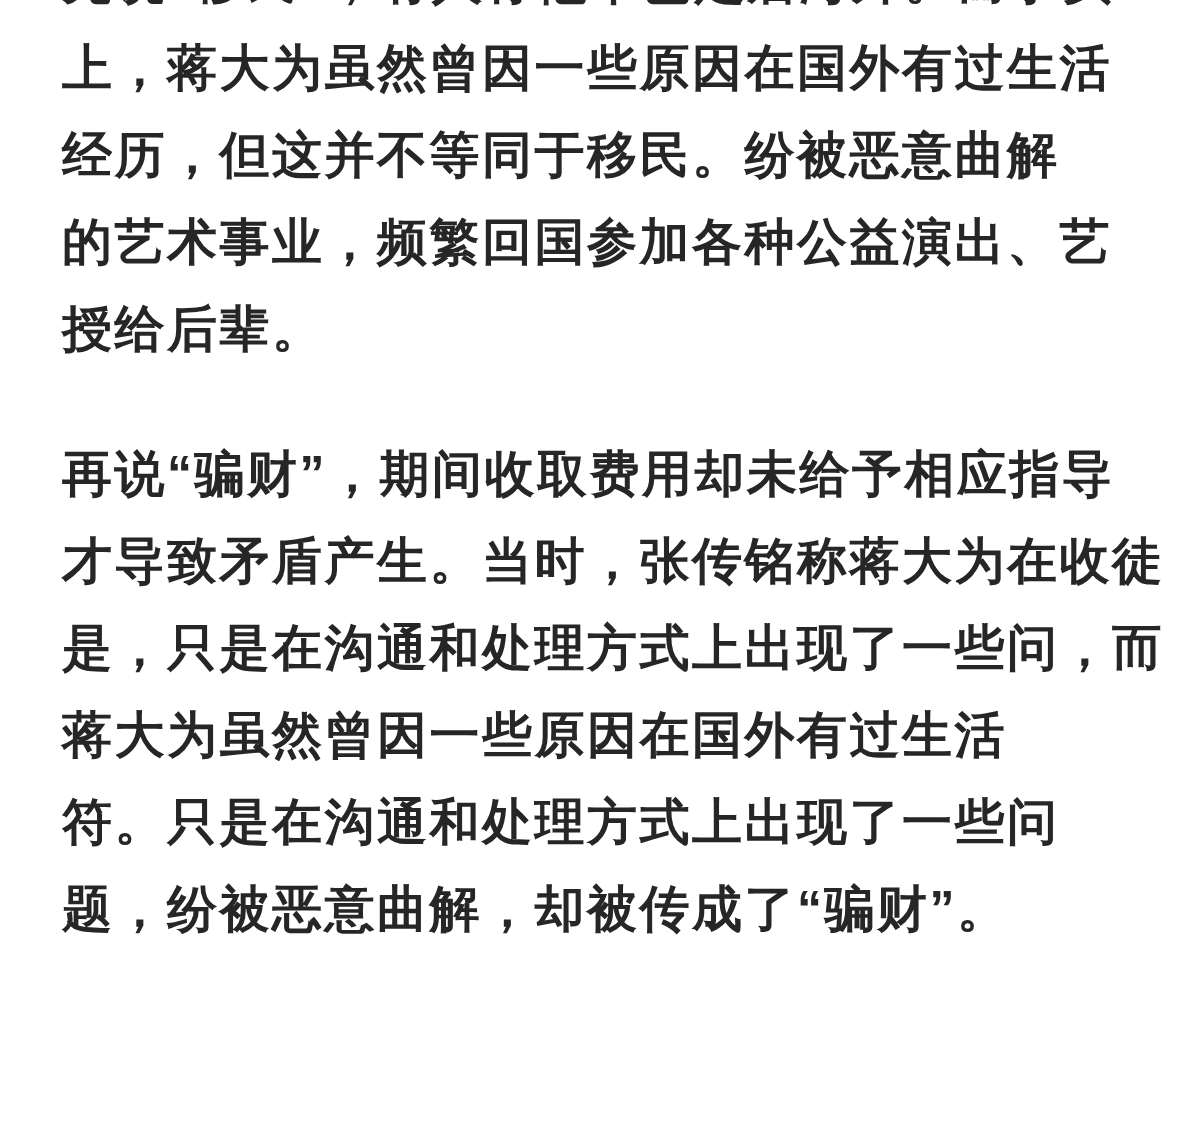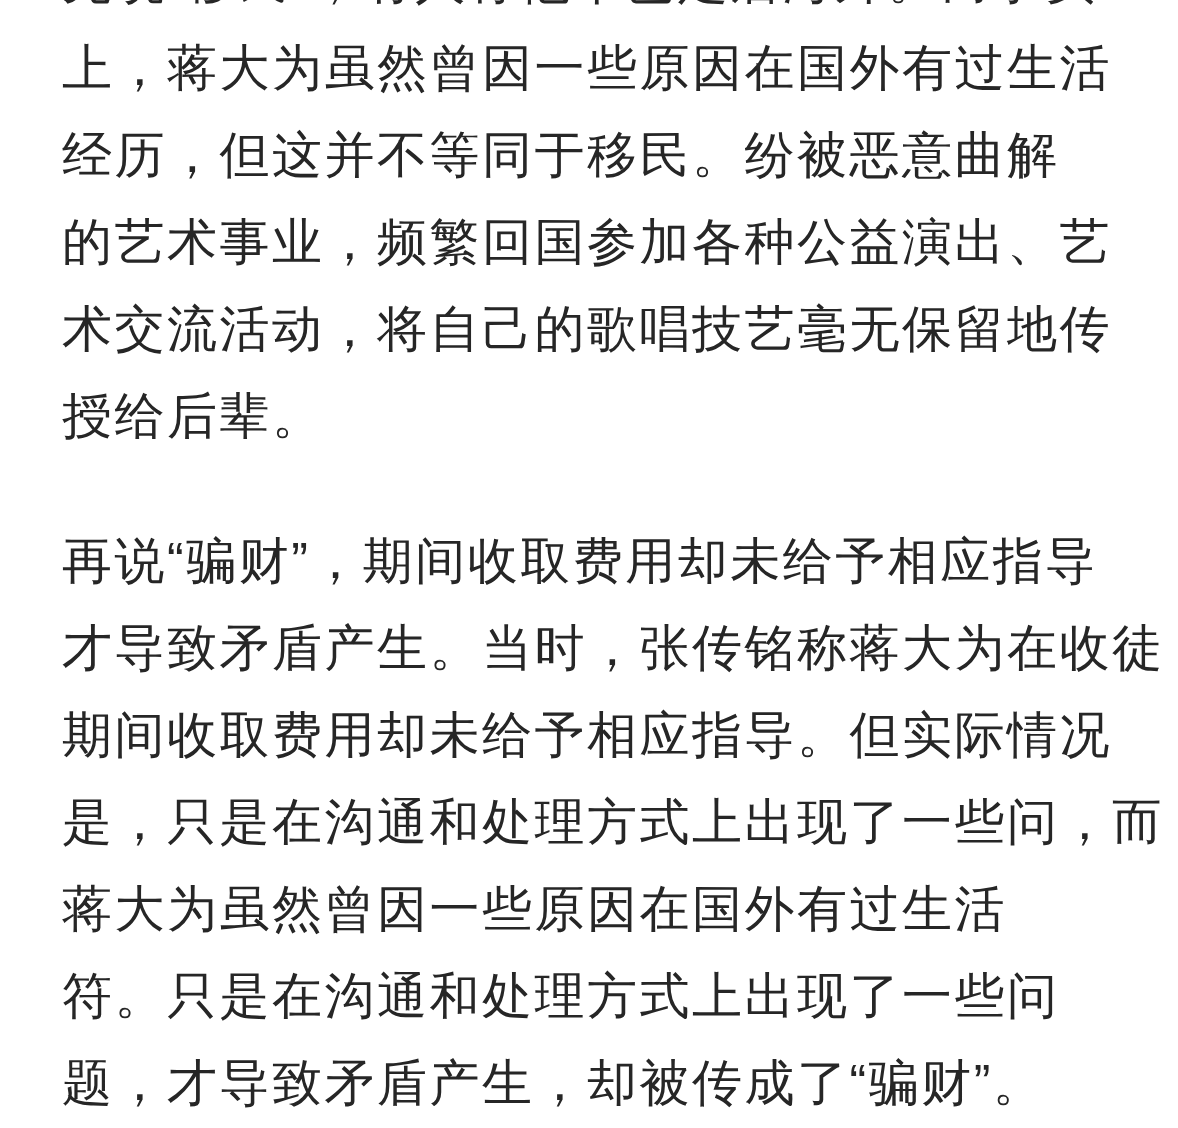--- a/index.html
+++ b/index.html
@@ -22,43 +22,42 @@
     color: #262626;
     font-size: 50px;
     line-height: 87px;
     font-weight: 400;
   }
 
   .text-line {
     height: 87px;
     white-space: nowrap;
     letter-spacing: 2.5px;
+    font-weight: bold;
   }
 
   .paragraph-2 { margin-top: 58px; }
 </style>
 </head>
 <body>
 
 <div class="page">
   <div class="article">
 
     <div class="paragraph paragraph-1">
       <div class="text-line">先说“移民”，有人称他早已定居海外。而事实</div>
       <div class="text-line">上，蒋大为虽然曾因一些原因在国外有过生活</div>
       <div class="text-line">经历，但这并不等同于移民。纷被恶意曲解</div>
       <div class="text-line">的艺术事业，频繁回国参加各种公益演出、艺</div>
-      <div class="text-line">术交流活动，将自己的歌唱技艺毫无保留地传</div>
       <div class="text-line">授给后辈。</div>
     </div>
 
     <div class="paragraph paragraph-2">
       <div class="text-line">再说“骗财”，期间收取费用却未给予相应指导</div>
       <div class="text-line">才导致矛盾产生。当时，张传铭称蒋大为在收徒</div>
-      <div class="text-line">期间收取费用却未给予相应指导。但实际情况</div>
       <div class="text-line">是，只是在沟通和处理方式上出现了一些问，而</div>
       <div class="text-line">蒋大为虽然曾因一些原因在国外有过生活</div>
       <div class="text-line">符。只是在沟通和处理方式上出现了一些问</div>
-      <div class="text-line">题，才导致矛盾产生，却被传成了“骗财”。</div>
+      <div class="text-line">题，纷被恶意曲解，却被传成了“骗财”。</div>
     </div>
 
   </div>
 </div>
 
 </body></html>

